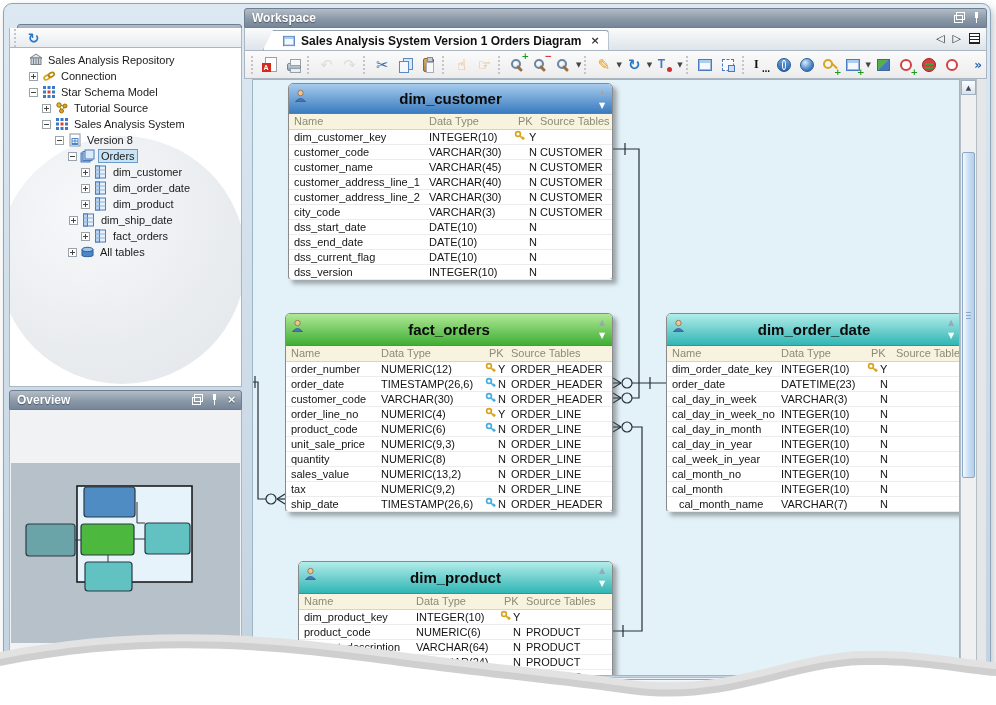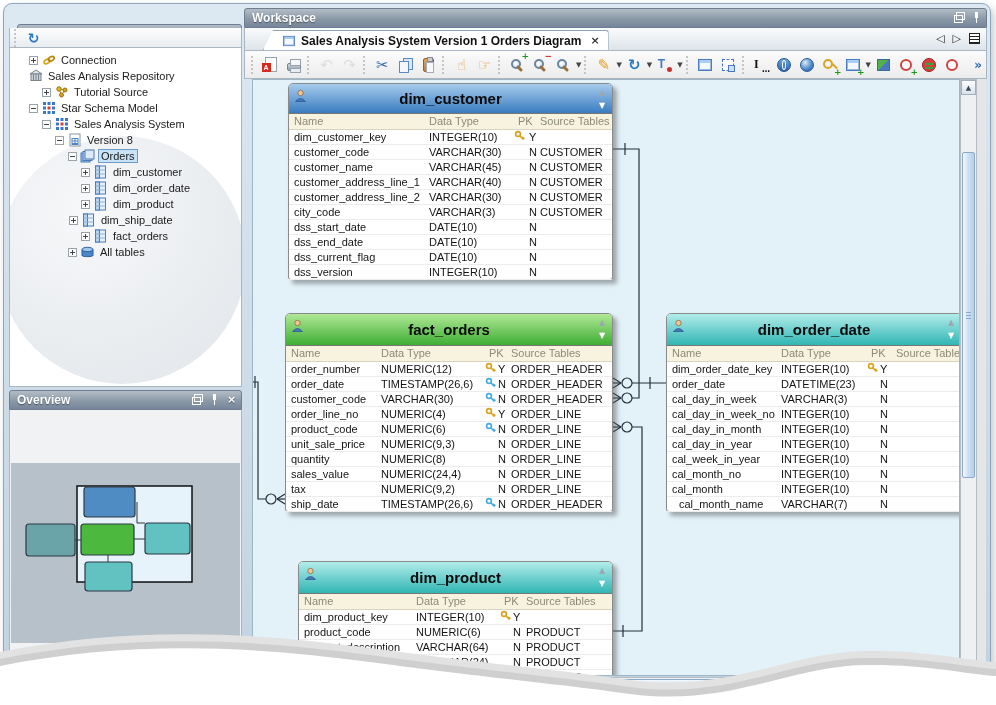--- a/index.html
+++ b/index.html
@@ -158,71 +158,71 @@
           <span class="wic wic-close">×</span>
         </span>
       </div>
       <div id="repoToolbar">
         <span class="tb-grip"></span>
         <span class="tbtn glyph" id="repoRefresh" style="font-weight: bold; font-size: 14px; color: rgb(40, 120, 200);">↻</span>
       </div>
       <div id="repoTree">
         <div class="globe"></div>
         <div id="treeRows" style="position:relative;padding-top:4px;">
-            <div class="tree-row" style="padding-left: 19px;">
-              <span class="exp plus"></span>
-              <span class="ticon">
-                <svg width="14" height="14">
-                  <ellipse cx="5" cy="8.4" rx="3.1" ry="2" fill="none" stroke="#d9a520" stroke-width="1.7" transform="rotate(-30 5 8.4)"></ellipse>
-                  <ellipse cx="9.3" cy="5.8" rx="3.1" ry="2" fill="none" stroke="#b8860b" stroke-width="1.7" transform="rotate(-30 9.3 5.8)"></ellipse>
-                </svg>
-              </span>
-              <span class="tlabel">Connection</span>
-            </div>
             <div class="tree-row" style="padding-left: 6px;">
               <span style="width:12px;flex:none;"></span>
               <span class="ticon">
                 <svg width="14" height="14">
                   <path d="M1 5 L7 1 L13 5 Z" fill="#e4e8ec" stroke="#7a828c"></path>
                   <rect x="2" y="5" width="10" height="6.5" fill="#cdd3da" stroke="#7a828c"></rect>
                   <path d="M4.5 5.5 V11 M7 5.5 V11 M9.5 5.5 V11" stroke="#7a828c"></path>
                 </svg>
               </span>
               <span class="tlabel">Sales Analysis Repository</span>
             </div>
-            <div class="tree-row" style="padding-left: 32px;">
+            <div class="tree-row" style="padding-left: 19px;">
               <span class="exp plus"></span>
               <span class="ticon">
                 <svg width="14" height="14">
-                  <path d="M4 4 L10 5 M4 4 L6.5 10 M10 5 L6.5 10" stroke="#b8860b"></path>
-                  <circle cx="4" cy="4" r="2.2" fill="#e8b830" stroke="#9a7008"></circle>
-                  <circle cx="10" cy="5" r="2" fill="#d9a520" stroke="#9a7008"></circle>
-                  <circle cx="6.5" cy="10" r="2" fill="#d9a520" stroke="#9a7008"></circle>
-                </svg>
-              </span>
-              <span class="tlabel">Tutorial Source</span>
+                  <ellipse cx="5" cy="8.4" rx="3.1" ry="2" fill="none" stroke="#d9a520" stroke-width="1.7" transform="rotate(-30 5 8.4)"></ellipse>
+                  <ellipse cx="9.3" cy="5.8" rx="3.1" ry="2" fill="none" stroke="#b8860b" stroke-width="1.7" transform="rotate(-30 9.3 5.8)"></ellipse>
+                </svg>
+              </span>
+              <span class="tlabel">Connection</span>
             </div>
             <div class="tree-row" style="padding-left: 19px;">
               <span class="exp minus"></span>
               <span class="ticon">
                 <svg width="14" height="14">
                   <g fill="#3a78c8">
                     <rect x="1" y="1" width="3" height="3"></rect>
                     <rect x="5.5" y="1" width="3" height="3"></rect>
                     <rect x="10" y="1" width="3" height="3"></rect>
                     <rect x="1" y="5.5" width="3" height="3"></rect>
                     <rect x="10" y="5.5" width="3" height="3"></rect>
                     <rect x="1" y="10" width="3" height="3"></rect>
                     <rect x="5.5" y="10" width="3" height="3"></rect>
                     <rect x="10" y="10" width="3" height="3"></rect>
                   </g>
                   <rect x="5.5" y="5.5" width="3" height="3" fill="#d84030"></rect>
                 </svg>
               </span>
               <span class="tlabel">Star Schema Model</span>
+            </div>
+            <div class="tree-row" style="padding-left: 32px;">
+              <span class="exp plus"></span>
+              <span class="ticon">
+                <svg width="14" height="14">
+                  <path d="M4 4 L10 5 M4 4 L6.5 10 M10 5 L6.5 10" stroke="#b8860b"></path>
+                  <circle cx="4" cy="4" r="2.2" fill="#e8b830" stroke="#9a7008"></circle>
+                  <circle cx="10" cy="5" r="2" fill="#d9a520" stroke="#9a7008"></circle>
+                  <circle cx="6.5" cy="10" r="2" fill="#d9a520" stroke="#9a7008"></circle>
+                </svg>
+              </span>
+              <span class="tlabel">Tutorial Source</span>
             </div>
             <div class="tree-row" style="padding-left: 32px;">
               <span class="exp minus"></span>
               <span class="ticon">
                 <svg width="14" height="14">
                   <g fill="#3a78c8">
                     <rect x="1" y="1" width="3" height="3"></rect>
                     <rect x="5.5" y="1" width="3" height="3"></rect>
                     <rect x="10" y="1" width="3" height="3"></rect>
                     <rect x="1" y="5.5" width="3" height="3"></rect>
@@ -667,21 +667,21 @@
                 <span style="left:225px">ORDER_LINE</span>
               </div>
               <div class="tbl-row">
                 <span style="left:5px">quantity</span>
                 <span style="left:95px">NUMERIC(8)</span>
                 <span style="left:212px">N</span>
                 <span style="left:225px">ORDER_LINE</span>
               </div>
               <div class="tbl-row">
                 <span style="left:5px">sales_value</span>
-                <span style="left:95px">NUMERIC(24,4)</span>
+                <span style="left:95px">NUMERIC(13,2)</span>
                 <span style="left:212px">N</span>
                 <span style="left:225px">ORDER_LINE</span>
               </div>
               <div class="tbl-row">
                 <span style="left:5px">tax</span>
                 <span style="left:95px">NUMERIC(9,2)</span>
                 <span style="left:212px">N</span>
                 <span style="left:225px">ORDER_LINE</span>
               </div>
               <div class="tbl-row">

